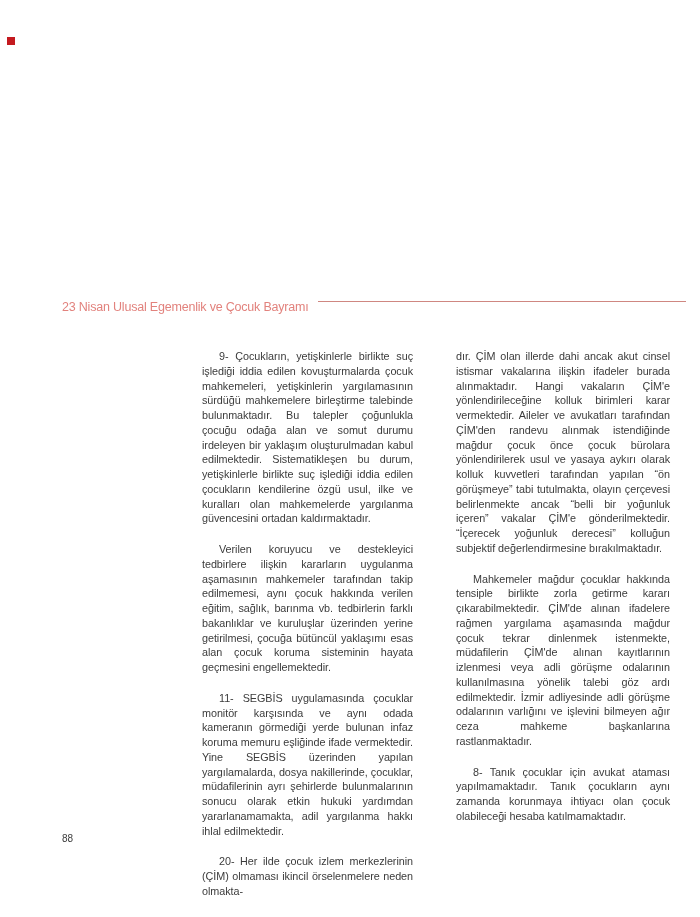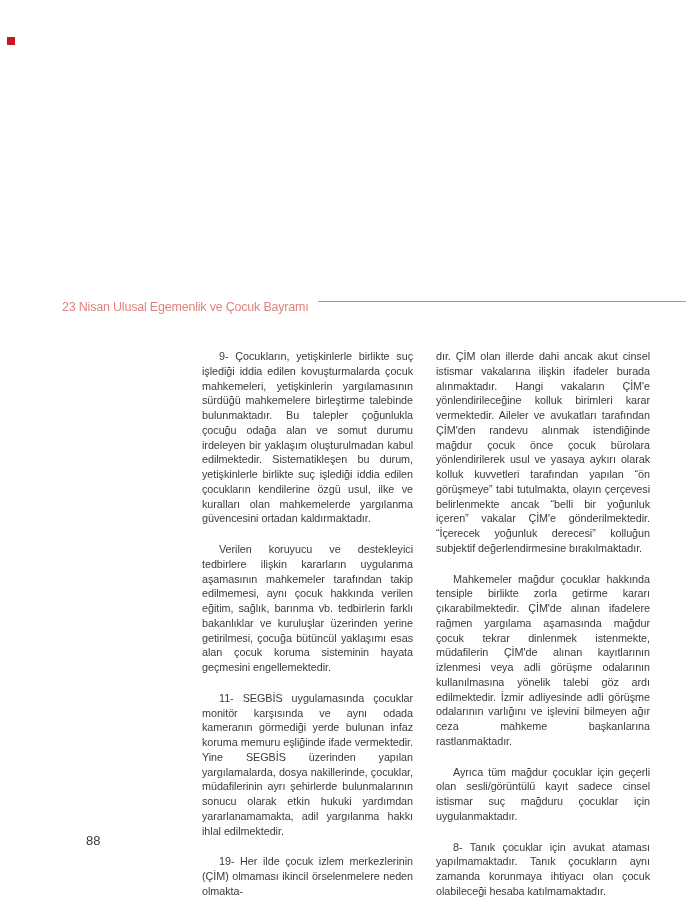--- a/index.html
+++ b/index.html
@@ -48,52 +48,50 @@
   .col {
     position: absolute;
     top: 333px;
     color: var(--body-text, #3b3b3b);
     font-size: 10.8px;
     line-height: 14.75px;
     text-align: justify;
     letter-spacing: -0.05px;
   }
   .col-left  { left: 186px; width: 243px; }
-  .col-right { left: 420px; width: 246px; }
+  .col-right { left: 440px; width: 246px; }
   .para { margin: 16px; padding: 0; }
   .para.ind { text-indent: 17px; }
   .page-number {
     position: absolute;
     left: 62px;
     top: 833px;
     color: #3b3b3b;
-    font-size: 13px;
-    margin-left: 24px;
+    font-size: 10px;
   }
 </style>
 </head>
 <body>
 
 <div class="page">
 
   <div class="corner-marker"></div>
 
   <div class="header">
     <span class="header-title">23 Nisan Ulusal Egemenlik ve Çocuk Bayramı</span>
     <span class="header-rule"></span>
   </div>
 
   <div class="col col-left" id="col-left">
       <p class="para ind">9- Çocukların, yetişkinlerle birlikte suç işlediği iddia edilen kovuşturmalarda çocuk mahkemeleri, yetişkinlerin yargılamasının sürdüğü mahkemelere birleştirme talebinde bulunmaktadır. Bu talepler çoğunlukla çocuğu odağa alan ve somut durumu irdeleyen bir yaklaşım oluşturulmadan kabul edilmektedir. Sistematikleşen bu durum, yetişkinlerle birlikte suç işlediği iddia edilen çocukların kendilerine özgü usul, ilke ve kuralları olan mahkemelerde yargılanma güvencesini ortadan kaldırmaktadır.</p>
       <p class="para ind">Verilen koruyucu ve destekleyici tedbirlere ilişkin kararların uygulanma aşamasının mahkemeler tarafından takip edilmemesi, aynı çocuk hakkında verilen eğitim, sağlık, barınma vb. tedbirlerin farklı bakanlıklar ve kuruluşlar üzerinden yerine getirilmesi, çocuğa bütüncül yaklaşımı esas alan çocuk koruma sisteminin hayata geçmesini engellemektedir.</p>
       <p class="para ind">11- SEGBİS uygulamasında çocuklar monitör karşısında ve aynı odada kameranın görmediği yerde bulunan infaz koruma memuru eşliğinde ifade vermektedir. Yine SEGBİS üzerinden yapılan yargılamalarda, dosya nakillerinde, çocuklar, müdafilerinin ayrı şehirlerde bulunmalarının sonucu olarak etkin hukuki yardımdan yararlanamamakta, adil yargılanma hakkı ihlal edilmektedir.</p>
-      <p class="para ind">19- Her ilde çocuk izlem merkezlerinin (ÇİM) olmaması ikincil örselenmelere neden olmakta-</p>
+      <p class="para ind">20- Her ilde çocuk izlem merkezlerinin (ÇİM) olmaması ikincil örselenmelere neden olmakta-</p>
     </div>
   <div class="col col-right" id="col-right">
       <p class="para">dır. ÇİM olan illerde dahi ancak akut cinsel istismar vakalarına ilişkin ifadeler burada alınmaktadır. Hangi vakaların ÇİM'e yönlendirileceğine kolluk birimleri karar vermektedir. Aileler ve avukatları tarafından ÇİM'den randevu alınmak istendiğinde mağdur çocuk önce çocuk bürolara yönlendirilerek usul ve yasaya aykırı olarak kolluk kuvvetleri tarafından yapılan “ön görüşmeye” tabi tutulmakta, olayın çerçevesi belirlenmekte ancak “belli bir yoğunluk içeren” vakalar ÇİM'e gönderilmektedir. “İçerecek yoğunluk derecesi” kolluğun subjektif değerlendirmesine bırakılmaktadır.</p>
       <p class="para ind">Mahkemeler mağdur çocuklar hakkında tensiple birlikte zorla getirme kararı çıkarabilmektedir. ÇİM'de alınan ifadelere rağmen yargılama aşamasında mağdur çocuk tekrar dinlenmek istenmekte, müdafilerin ÇİM'de alınan kayıtlarının izlenmesi veya adli görüşme odalarının kullanılmasına yönelik talebi göz ardı edilmektedir. İzmir adliyesinde adli görüşme odalarının varlığını ve işlevini bilmeyen ağır ceza mahkeme başkanlarına rastlanmaktadır.</p>
-      <p class="para ind">Ayrıca tüm mağdur çocuklar için geçerli olan sesli/görüntülü kayıt sadece cinsel istismar suç mağduru çocuklar için uygulanmaktadır.</p>
       <p class="para ind">8- Tanık çocuklar için avukat ataması yapılmamaktadır. Tanık çocukların aynı zamanda korunmaya ihtiyacı olan çocuk olabileceği hesaba katılmamaktadır.</p>
     </div>
 
   <div class="page-number">88</div>
 
 </div>
 
 </body></html>

